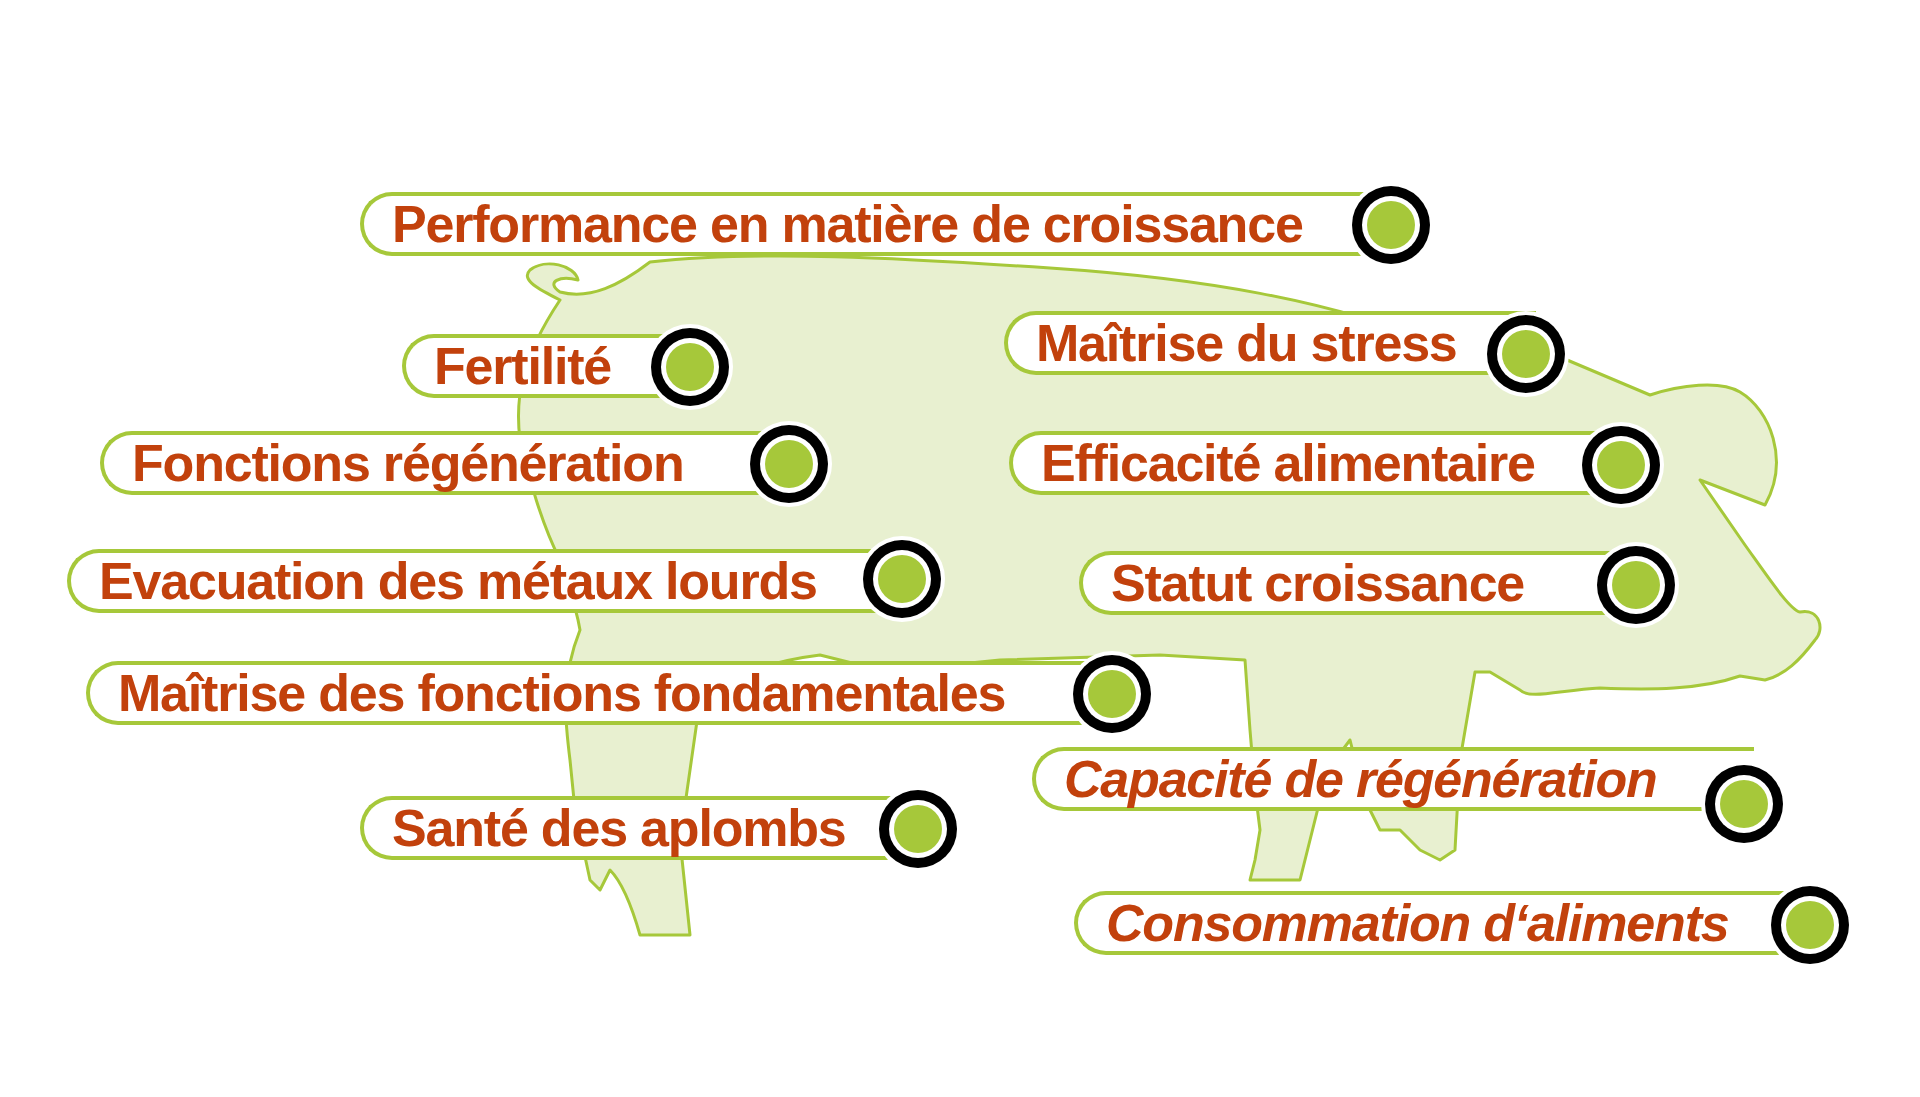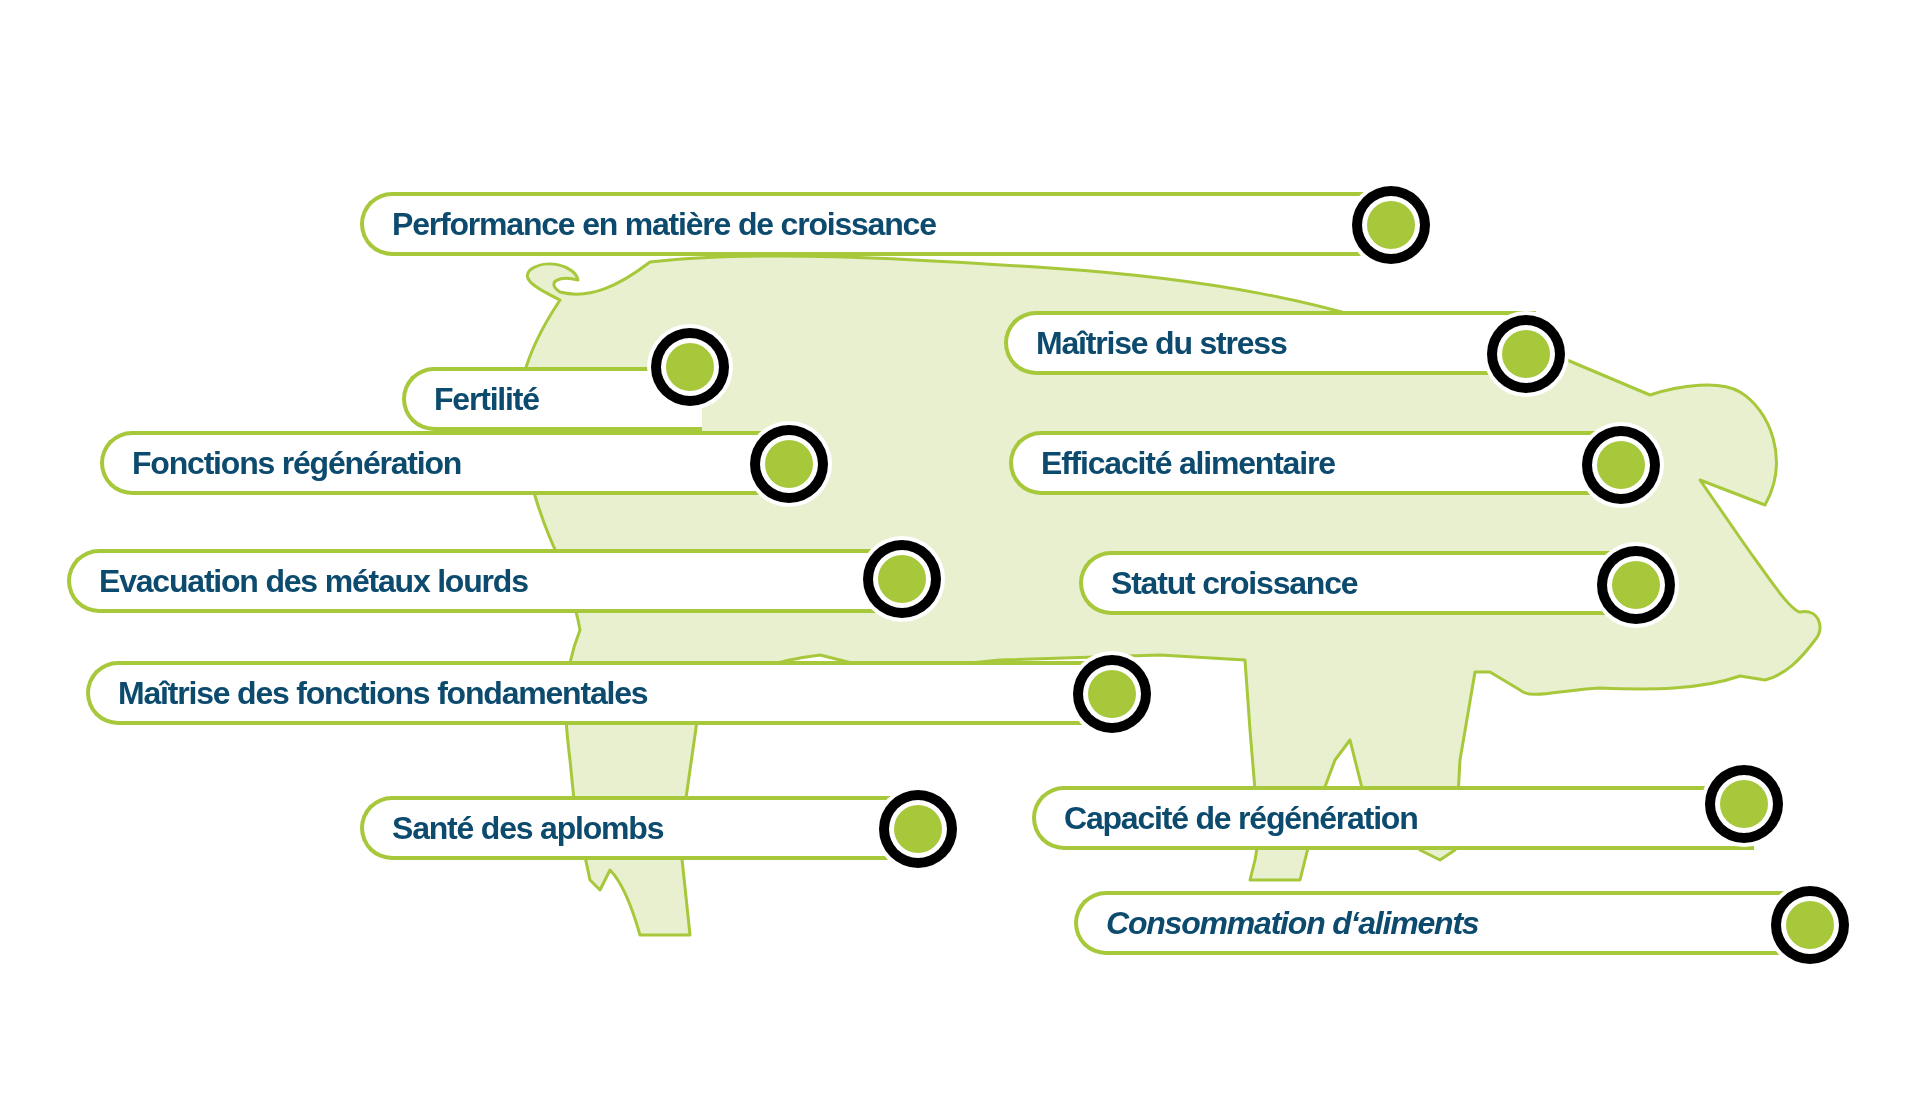--- a/index.html
+++ b/index.html
@@ -2,21 +2,21 @@
 <html><head>
   <meta charset="utf-8">
   <style>
     html, body { margin:0; padding:0; background:#ffffff; }
     body { width:1920px; height:1097px; position:relative; overflow:hidden;
            font-family:"Liberation Sans", "DejaVu Sans", sans-serif; }
     #pig { position:absolute; left:0; top:0; width:1920px; height:1097px; }
     .pill { position:absolute; height:64px; box-sizing:border-box;
             background:#ffffff; border:4px solid #a6c83a; border-right:none;
             border-radius:36px 0 0 36px; display:flex; align-items:center; }
-    .pill .label { font-weight:bold; color:#0c4a6e; font-size:32px; letter-spacing:-1.2px;
+    .pill .label { font-weight:bold; color:#c2410c; font-size:52px; letter-spacing:-1.2px;
                    white-space:nowrap; padding-left:28px; line-height:1; }
     .dot { position:absolute; width:78px; height:78px; border-radius:50%;
            background:#000; box-sizing:border-box; border:0;
            box-shadow:0 0 0 4px #ffffff; }
     .dot::after { content:""; position:absolute; left:15px; top:15px; width:48px; height:48px;
                   border-radius:50%; background:#a6c83a; box-shadow:0 0 0 5px #ffffff; }
   </style>
 </head>
 <body>
 
@@ -77,21 +77,21 @@
            C 575 600, 565 580, 560 560
            C 540 520, 530 480, 520 440
            C 515 400, 520 360, 560 300 Z" fill="#e8f0d0" stroke="#a6c83a" stroke-width="3" stroke-linejoin="round"></path>
 </svg>
 
 <div class="pill" style="left:360px;top:192px;width:1040px;">
   <span class="label">Performance en matière de croissance</span>
 </div>
 <div class="dot" style="left:1352px;top:186px;"></div>
 
-<div class="pill" style="left:402px;top:334px;width:300px;margin-top:33px;">
+<div class="pill" style="left:402px;top:334px;width:300px;">
   <span class="label">Fertilité</span>
 </div>
 <div class="dot" style="left:651px;top:328px;"></div>
 
 <div class="pill" style="left:100px;top:431px;width:700px;">
   <span class="label">Fonctions régénération</span>
 </div>
 <div class="dot" style="left:750px;top:425px;"></div>
 
 <div class="pill" style="left:67px;top:549px;width:845px;">
@@ -117,21 +117,21 @@
 <div class="pill" style="left:1009px;top:431px;width:622px;">
   <span class="label">Efficacité alimentaire</span>
 </div>
 <div class="dot" style="left:1582px;top:426px;"></div>
 
 <div class="pill" style="left:1079px;top:551px;width:567px;">
   <span class="label">Statut croissance</span>
 </div>
 <div class="dot" style="left:1597px;top:546px;"></div>
 
-<div class="pill" style="left:1032px;top:786px;width:722px;">
+<div class="pill" style="left:1032px;top:747px;width:722px;font-style:italic;">
   <span class="label">Capacité de régénération</span>
 </div>
 <div class="dot" style="left:1705px;top:765px;"></div>
 
 <div class="pill" style="left:1074px;top:891px;width:746px;font-style:italic;">
   <span class="label">Consommation d‘aliments</span>
 </div>
 <div class="dot" style="left:1771px;top:886px;"></div>
 
 </body></html>

